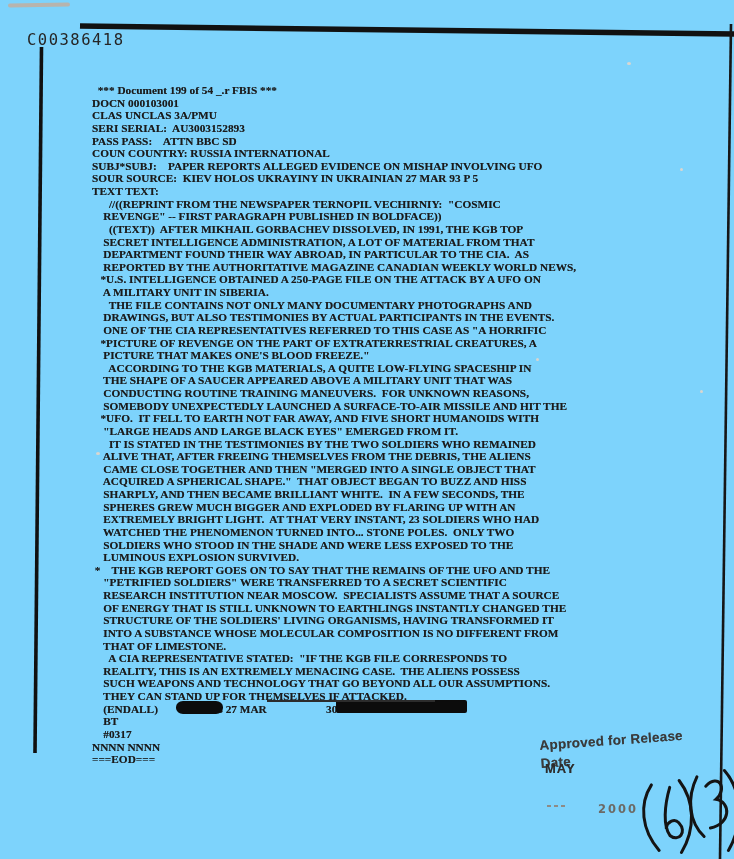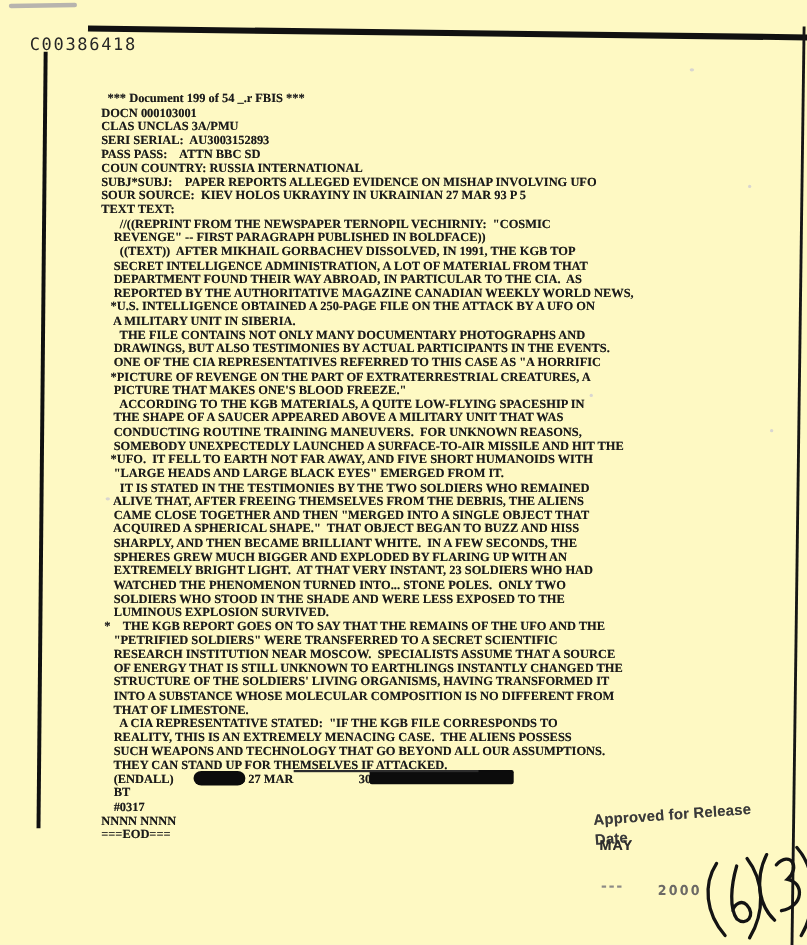--- a/index.html
+++ b/index.html
@@ -1,20 +1,20 @@
 <!DOCTYPE html>
 <html><head>
 <meta charset="utf-8">
 <style>
   html, body { margin: 0; padding: 0; background: #e9e8e5; }
   .page {
     position: relative;
     width: 734px;
     height: 859px;
-    background: #fef9c3;
+    background: #7dd3fc;
     overflow: hidden;
     font-family: "DejaVu Sans Mono", monospace;
   }
   .scan-lines {
     position: absolute;
     left: 0; top: 0;
     pointer-events: none;
   }
   .top-smudge {
     position: absolute;

